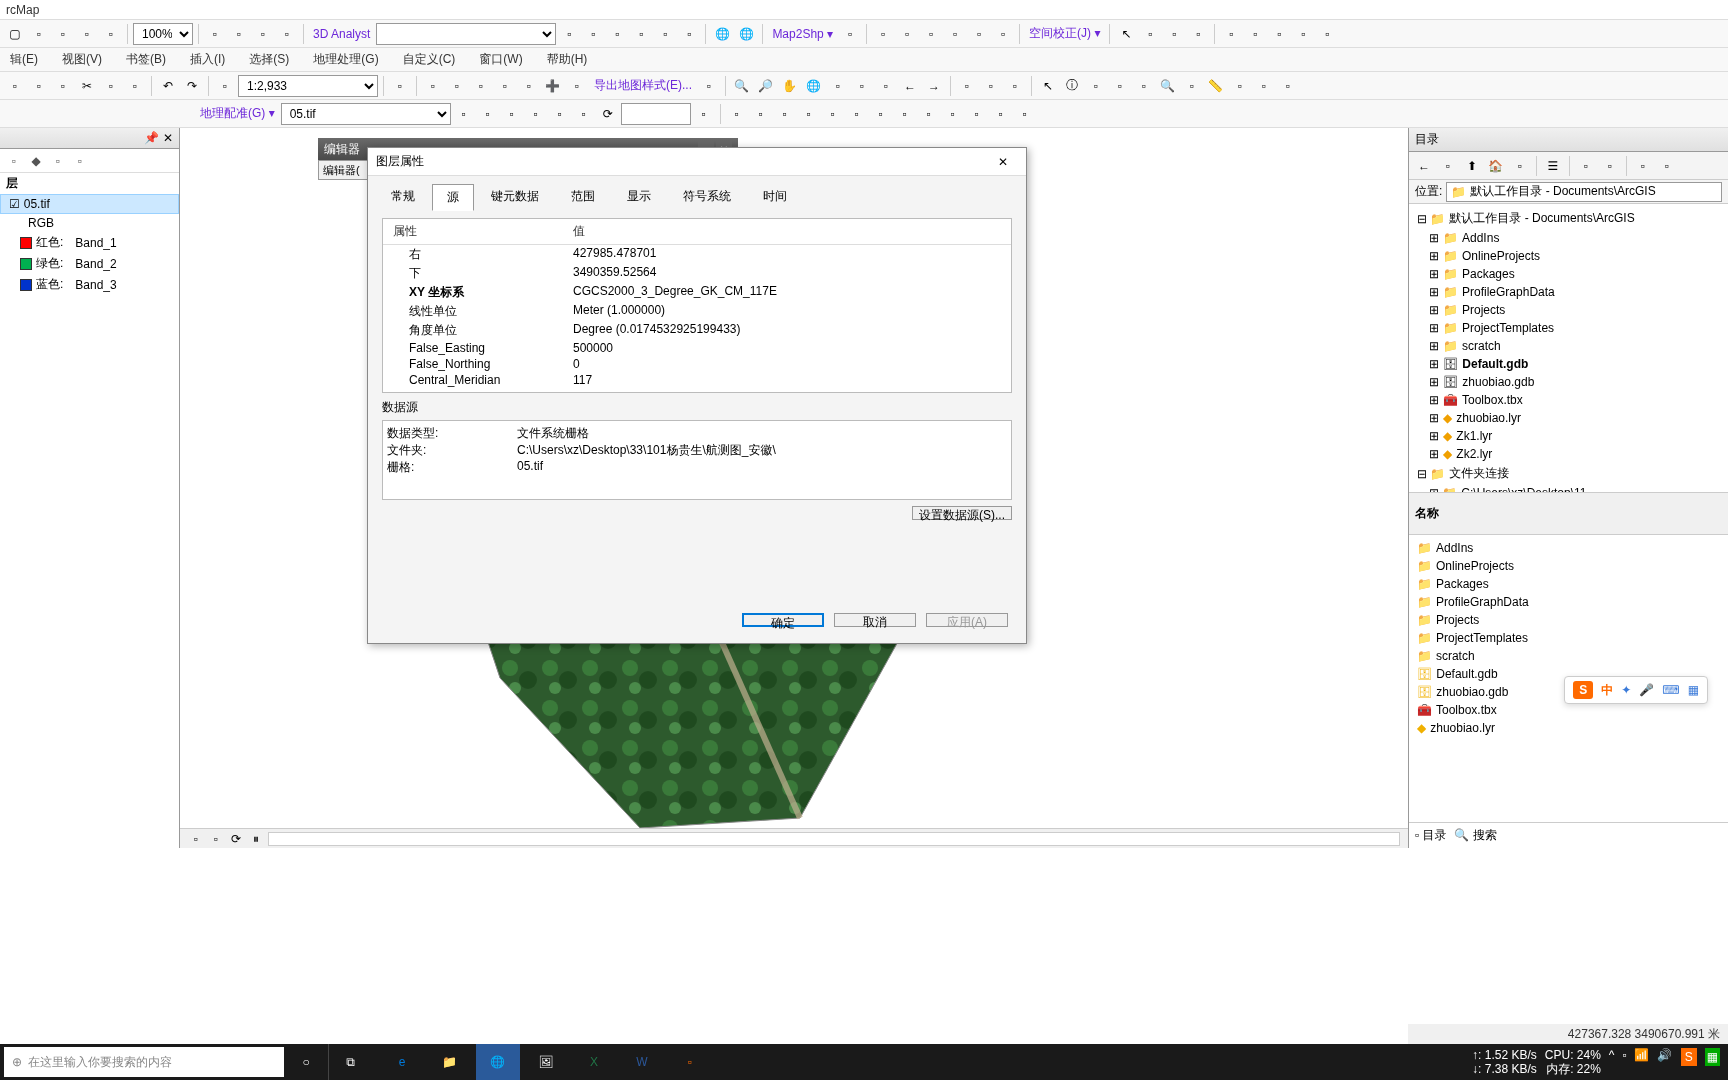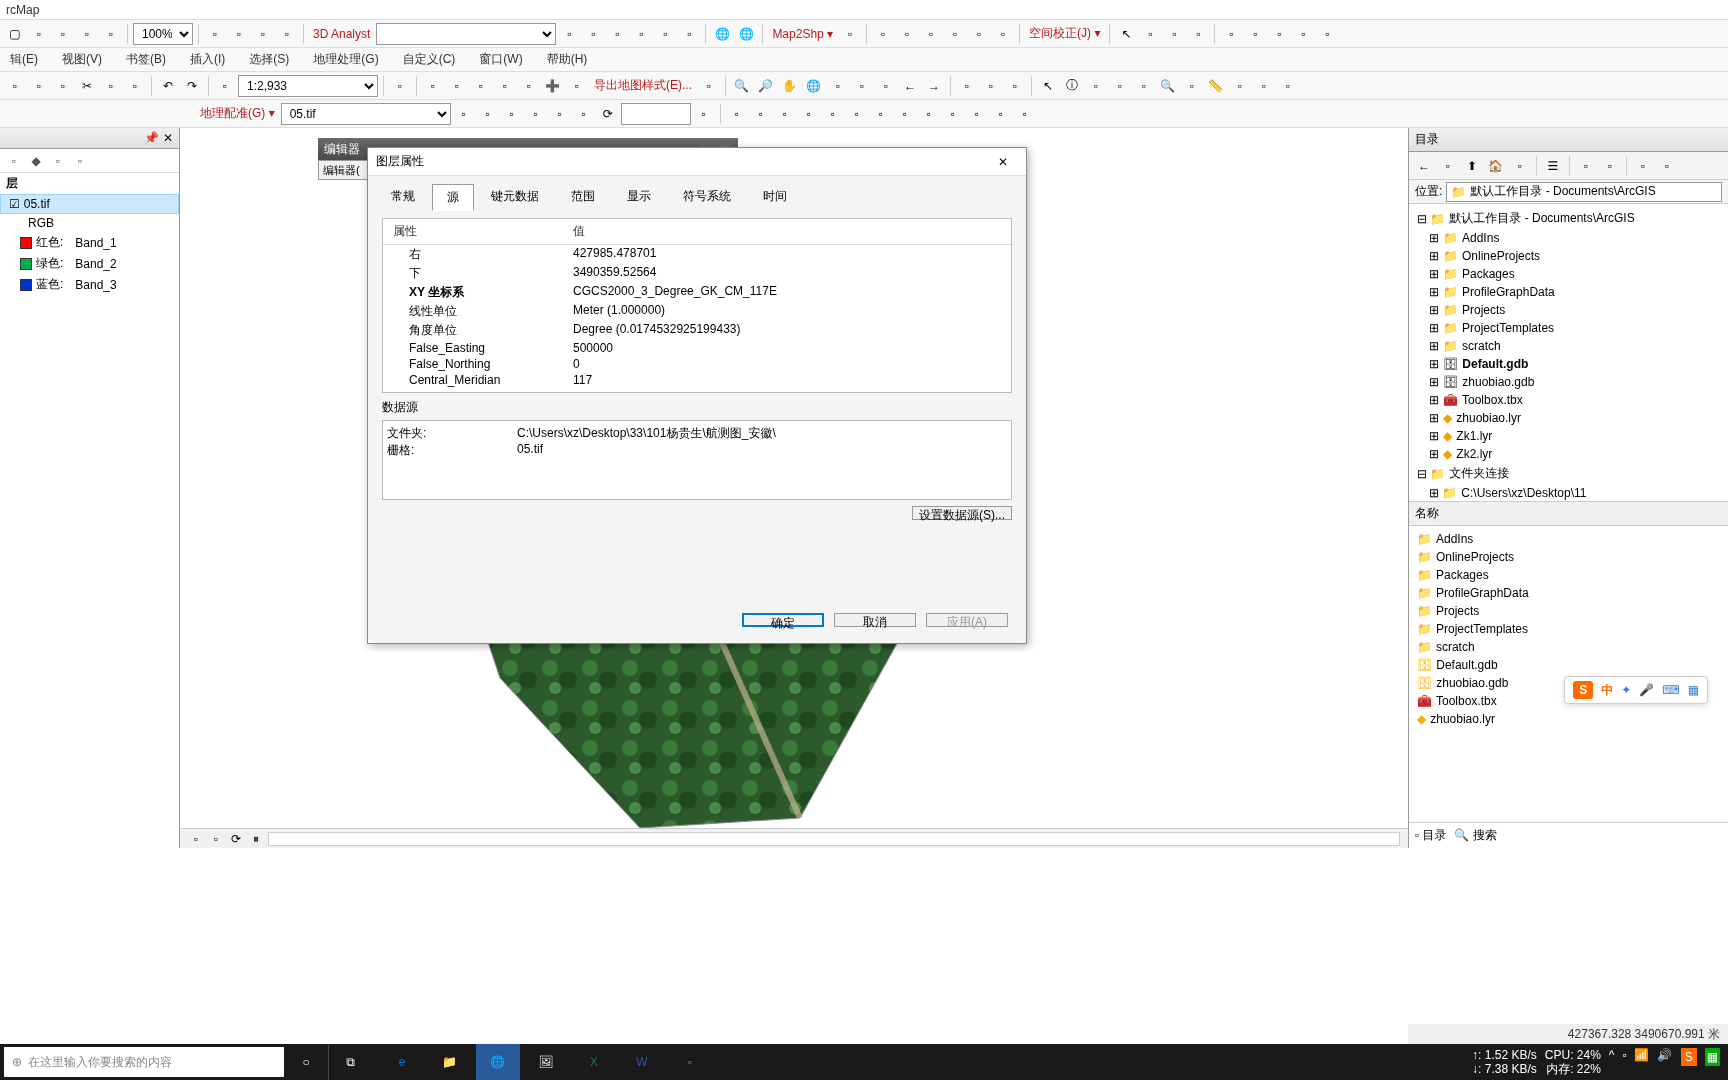--- a/index.html
+++ b/index.html
@@ -2,21 +2,21 @@
 <html><head>
 <meta charset="utf-8">
 <style>
 * { margin: 0; padding: 0; box-sizing: border-box; font-family: "Microsoft YaHei", sans-serif; font-size: 12px; }
 body { background: #fff; width: 1728px; height: 1080px; overflow: hidden; position: relative; }
 .titlebar { height: 20px; background: #fff; padding: 2px 6px; display: flex; align-items: center; color: #333; border-bottom: 1px solid #ddd; }
 .toolbar-row { height: 28px; background: #f8f8f8; border-bottom: 1px solid #ddd; display: flex; align-items: center; padding: 0 4px; gap: 2px; }
 .tb-btn { width: 22px; height: 22px; display: flex; align-items: center; justify-content: center; border: 1px solid transparent; cursor: pointer; }
 .tb-sep { width: 1px; height: 20px; background: #ccc; margin: 0 3px; }
 .tb-combo { height: 22px; border: 1px solid #999; background: #fff; padding: 0 4px; }
-.tb-text { padding: 0 4px; color: #b91c1c; }
+.tb-text { padding: 0 4px; color: #6d28d9; }
 .menubar { height: 24px; background: #f8f8f8; display: flex; align-items: center; padding: 0 4px; gap: 12px; border-bottom: 1px solid #ddd; }
 .menu-item { padding: 2px 6px; cursor: pointer; color: #333; }
 .main-area { display: flex; height: 720px; }
 .left-panel { width: 180px; border-right: 1px solid #999; background: #fff; position: relative; }
 .panel-title { background: linear-gradient(#f0f0f0,#e0e0e0); border-bottom: 1px solid #999; padding: 3px 6px; display: flex; justify-content: space-between; align-items: center; }
 .toc-item { padding: 2px 8px; display: flex; align-items: center; gap: 4px; }
 .toc-selected { background: #cce8ff; border: 1px solid #99d1ff; }
 .color-swatch { width: 12px; height: 12px; border: 1px solid #333; display: inline-block; }
 .map-viewport { flex: 1; background: #fff; position: relative; }
 .aerial { position: absolute; left: 200px; top: 130px; width: 620px; height: 590px; }
@@ -59,21 +59,21 @@
 .taskbar { position: absolute; bottom: 0; left: 0; right: 0; height: 36px; background: #1a1a1a; display: flex; align-items: center; color: #fff; }
 .task-search { width: 280px; height: 30px; background: #fff; color: #888; display: flex; align-items: center; padding: 0 8px; margin-left: 4px; }
 .task-icons { display: flex; gap: 4px; margin-left: 8px; }
 .task-icon { width: 44px; height: 36px; display: flex; align-items: center; justify-content: center; cursor: pointer; }
 .task-right { margin-left: auto; display: flex; align-items: flex-start; gap: 8px; padding: 0 8px; font-size: 10px; }
 .stat-block { line-height: 1.2; text-align: right; }
 
 .loc-bar { height: 24px; background: #f4f4f4; border-bottom: 1px solid #ccc; display:flex; align-items:center; padding: 0 6px; gap:4px;}
 .loc-input { flex:1; height: 20px; border:1px solid #999; background:#fff; display:flex; align-items:center; padding:0 4px; gap:4px;}
 .mini-toolbar { height: 28px; background:#f4f4f4; border-bottom:1px solid #ccc; display:flex; align-items:center; padding:0 4px; gap:2px;}
-.name-hdr { background:#f0f0f0; border-bottom:1px solid #ccc; padding:3px 6px; }
+.name-hdr { background:#f0f0f0; border-bottom:1px solid #ccc; padding:12px 6px;font-weight:bold; }
 .catalog-footer { height:26px; border-top:1px solid #ccc; display:flex; align-items:center; padding:0 6px; gap:8px;}
 .ime-bar { position:absolute; right:20px; top:676px; background:#fff; border:1px solid #ccc; border-radius:4px; padding:4px 8px; display:flex; gap:8px; align-items:center; box-shadow:0 2px 6px rgba(0,0,0,0.15);}
 .panel-icons-row { height:24px; display:flex; align-items:center; gap:2px; padding:0 4px; border-bottom:1px solid #ddd;}
 .panel-icon { width:20px; height:20px; display:flex; align-items:center; justify-content:center; color:#555; cursor:pointer;}
 svg { display:block; }
 </style>
 </head>
 <body>
 
 <div class="titlebar">
@@ -415,20 +415,24 @@
           </div>
           <div class="prop-row">
             <div class="prop-key" style="">Central_Meridian</div>
             <div class="prop-val">117</div>
           </div>
         </div>
     </div>
     <div style="margin-top:6px;">数据源</div>
     <div class="ds-box" id="ds-rows">
         <div class="ds-row">
+          <div class="ds-key">数据类型:</div>
+          <div>文件系统栅格</div>
+        </div>
+        <div class="ds-row">
           <div class="ds-key">文件夹:</div>
           <div>C:\Users\xz\Desktop\33\101杨贵生\航测图_安徽\</div>
         </div>
         <div class="ds-row">
           <div class="ds-key">栅格:</div>
           <div>05.tif</div>
         </div>
       </div>
     <div style="text-align:right;margin-top:6px;">
       <button class="btn" style="width:100px;">设置数据源(S)...</button>

